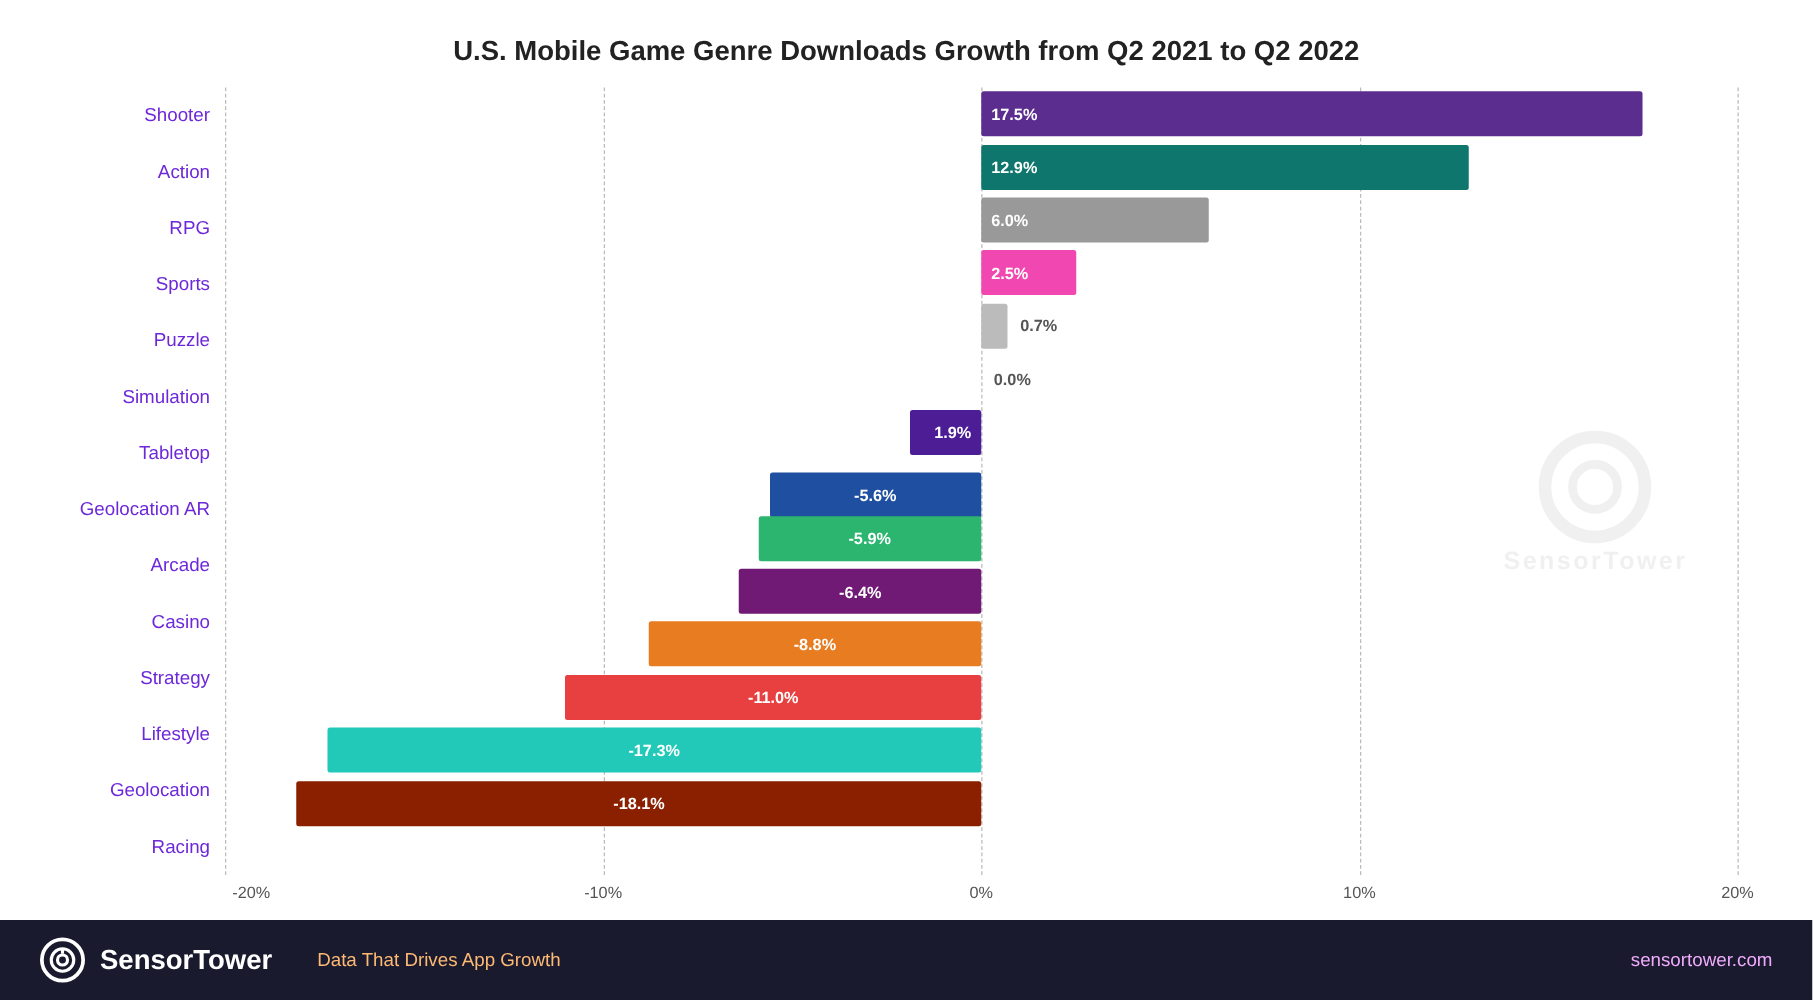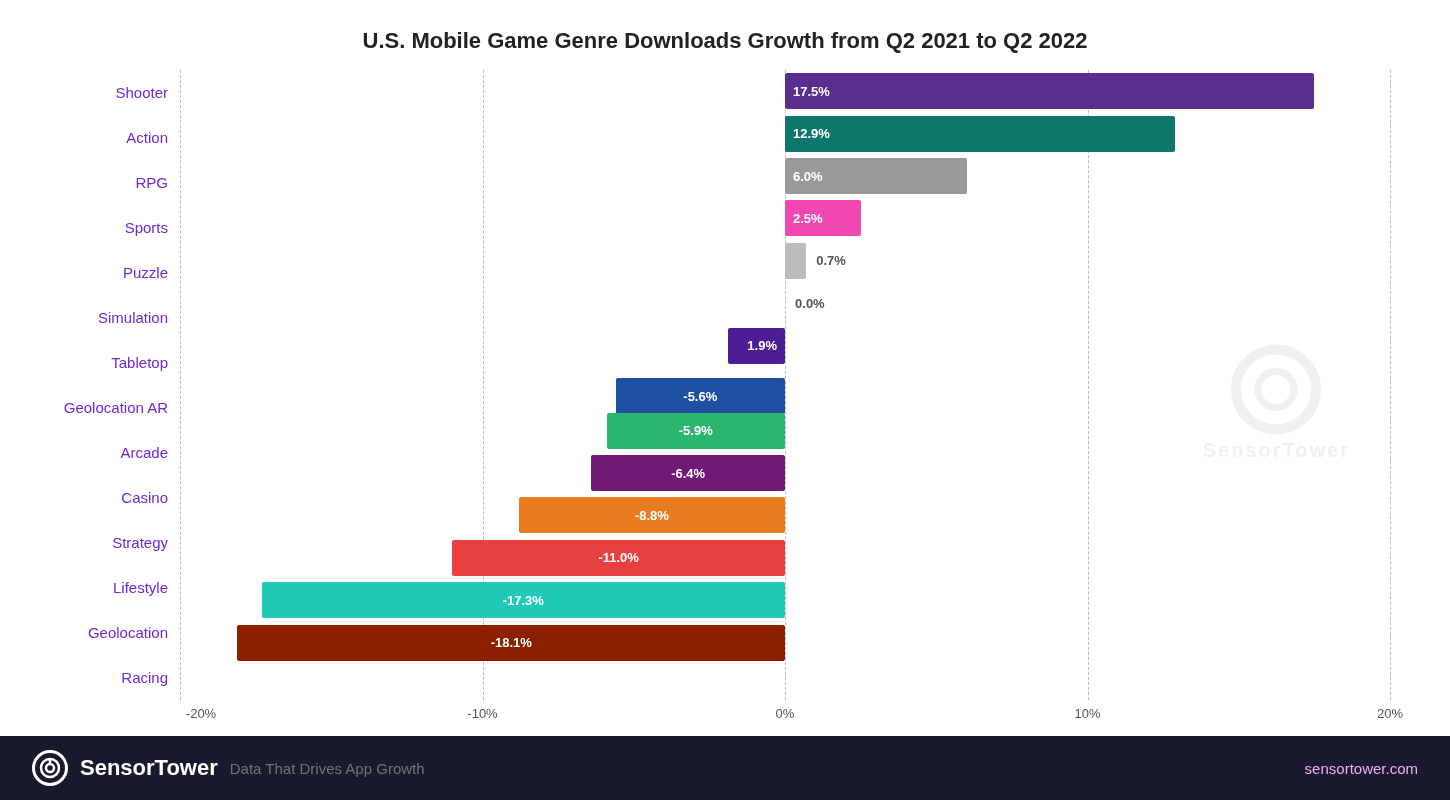--- a/index.html
+++ b/index.html
@@ -177,21 +177,22 @@
     .footer-brand {
       font-size: 22px;
       color: #fff;
       font-weight: 400;
     }
     .footer-brand span {
       font-weight: 700;
     }
     .footer-tagline {
       font-size: 15px;
-      color: #737373;
+      color: #fdba74;
+      margin-left: 24px;
     }
     .footer-url {
       font-size: 15px;
       color: #f0abfc;
     }
   </style>
 </head>
 <body>
 
 <div class="chart-container">

